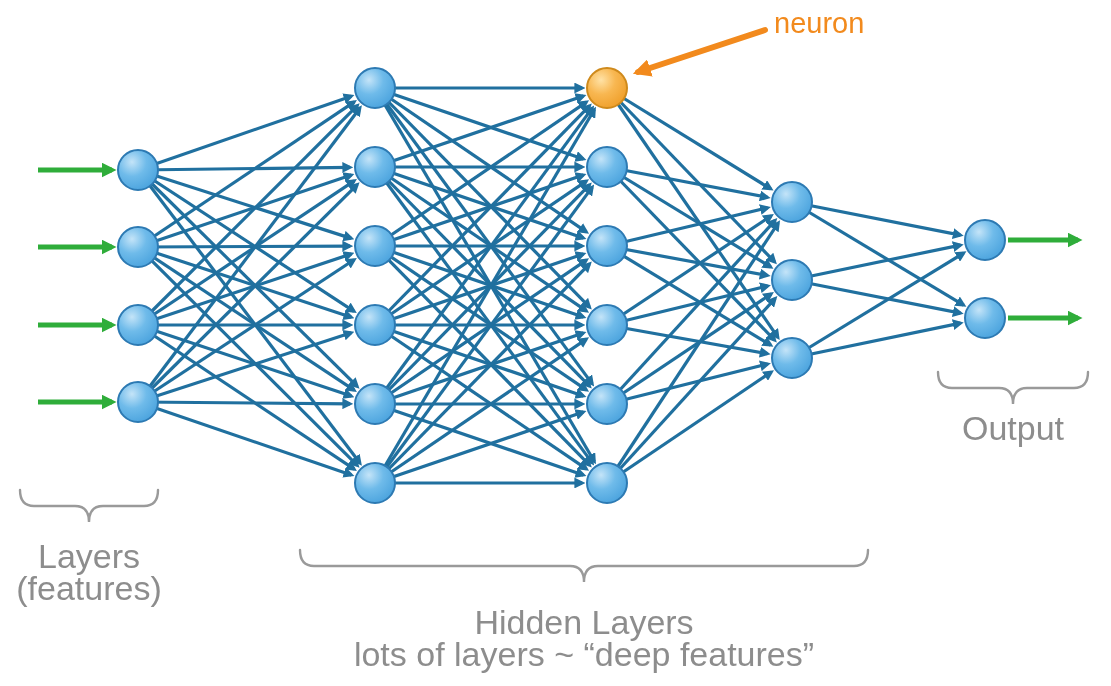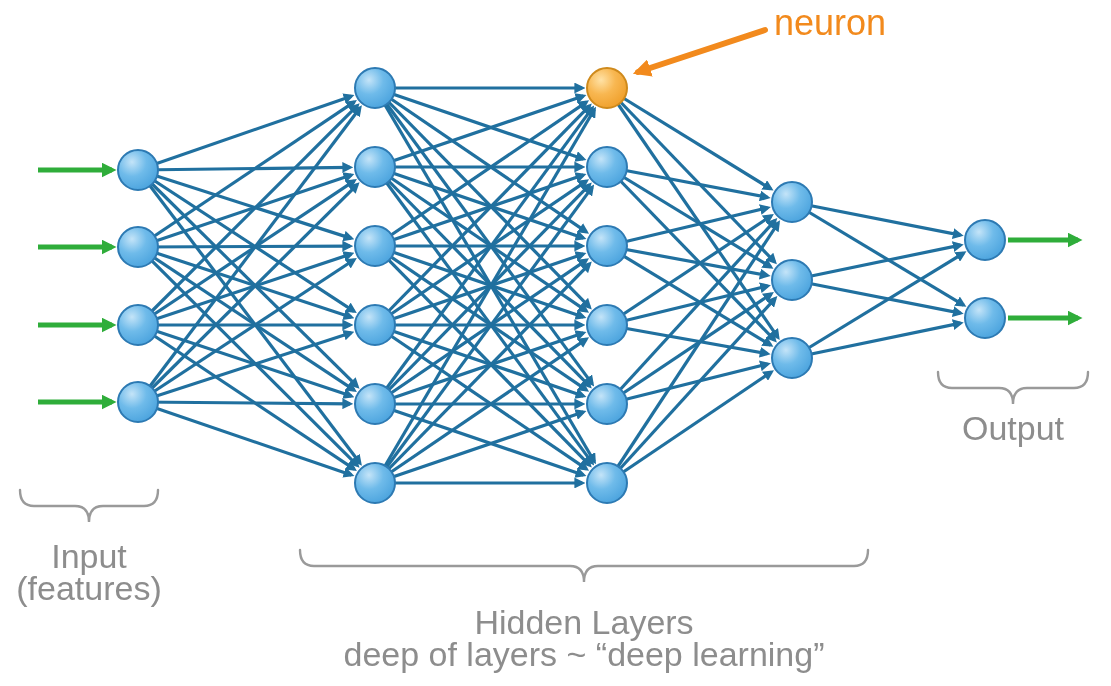--- a/index.html
+++ b/index.html
@@ -22,21 +22,21 @@
     color: #8d8d8d;
     white-space: nowrap;
   }
   .caption-input  { left: 89px;   top: 540px; }
   .caption-hidden { left: 584px;  top: 606px; }
   .caption-output { left: 1013px; top: 412px; }
   .neuron-callout {
     position: absolute;
     left: 774px;
     top: 4px;
-    font-size: 36px;
+    font-size: 29px;
     line-height: 38px;
     color: #f28a1d;
     white-space: nowrap;
   }
 </style>
 </head>
 <body>
 
 <div class="stage">
   <svg width="1111" height="686" viewBox="0 0 1111 686" xmlns="http://www.w3.org/2000/svg">
@@ -180,27 +180,27 @@
         <circle cx="792" cy="202" r="20" fill="url(#gBlue)" stroke="#2d7ab3"></circle>
         <circle cx="792" cy="280" r="20" fill="url(#gBlue)" stroke="#2d7ab3"></circle>
         <circle cx="792" cy="358" r="20" fill="url(#gBlue)" stroke="#2d7ab3"></circle>
         <circle cx="985" cy="240" r="20" fill="url(#gBlue)" stroke="#2d7ab3"></circle>
         <circle cx="985" cy="318" r="20" fill="url(#gBlue)" stroke="#2d7ab3"></circle>
       </g>
       <line x1="765" y1="30" x2="638" y2="72" stroke="#f28a1d" stroke-width="6" stroke-linecap="round" marker-end="url(#mOrange)"></line>
     </svg>
 
   <div class="caption caption-input">
-    <div>Input</div>
+    <div>Layers</div>
     <div>(features)</div>
   </div>
 
   <div class="caption caption-hidden">
     <div>Hidden Layers</div>
-    <div>deep of layers ~ “deep learning”</div>
+    <div>lots of layers ~ “deep features”</div>
   </div>
 
   <div class="caption caption-output">
     <div>Output</div>
   </div>
 
   <div class="neuron-callout">neuron</div>
 </div>
 
 </body></html>

